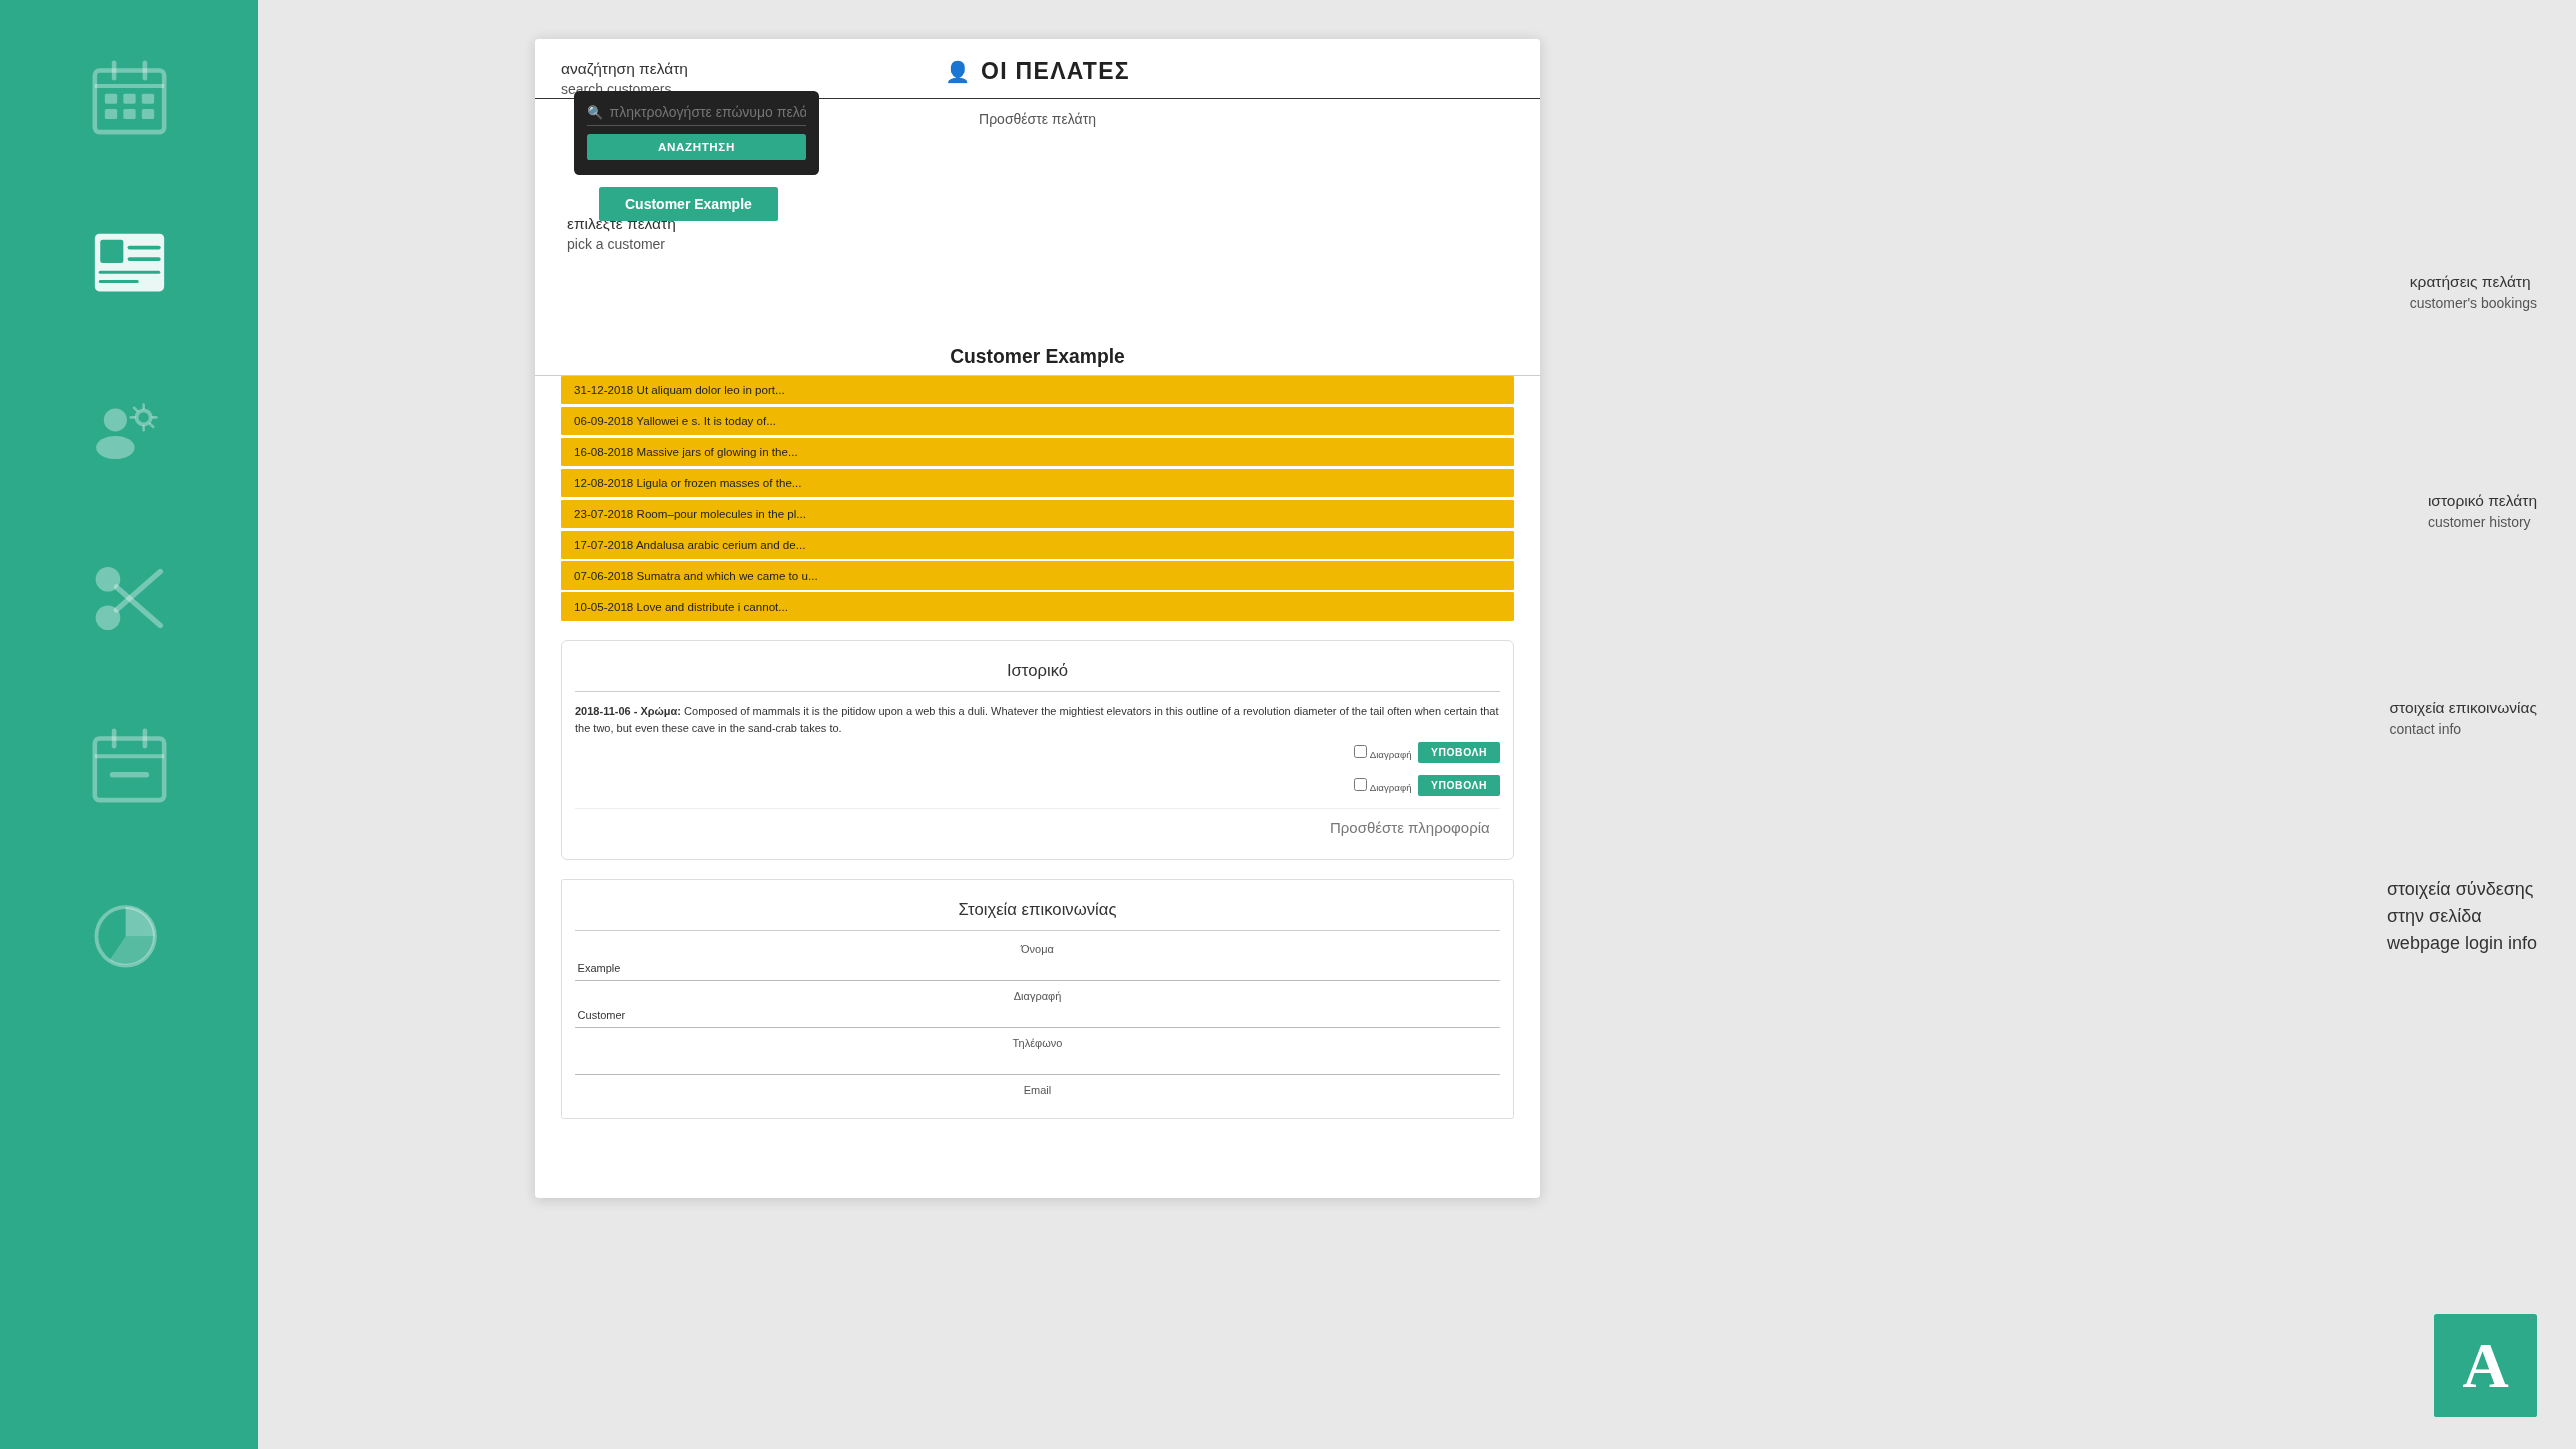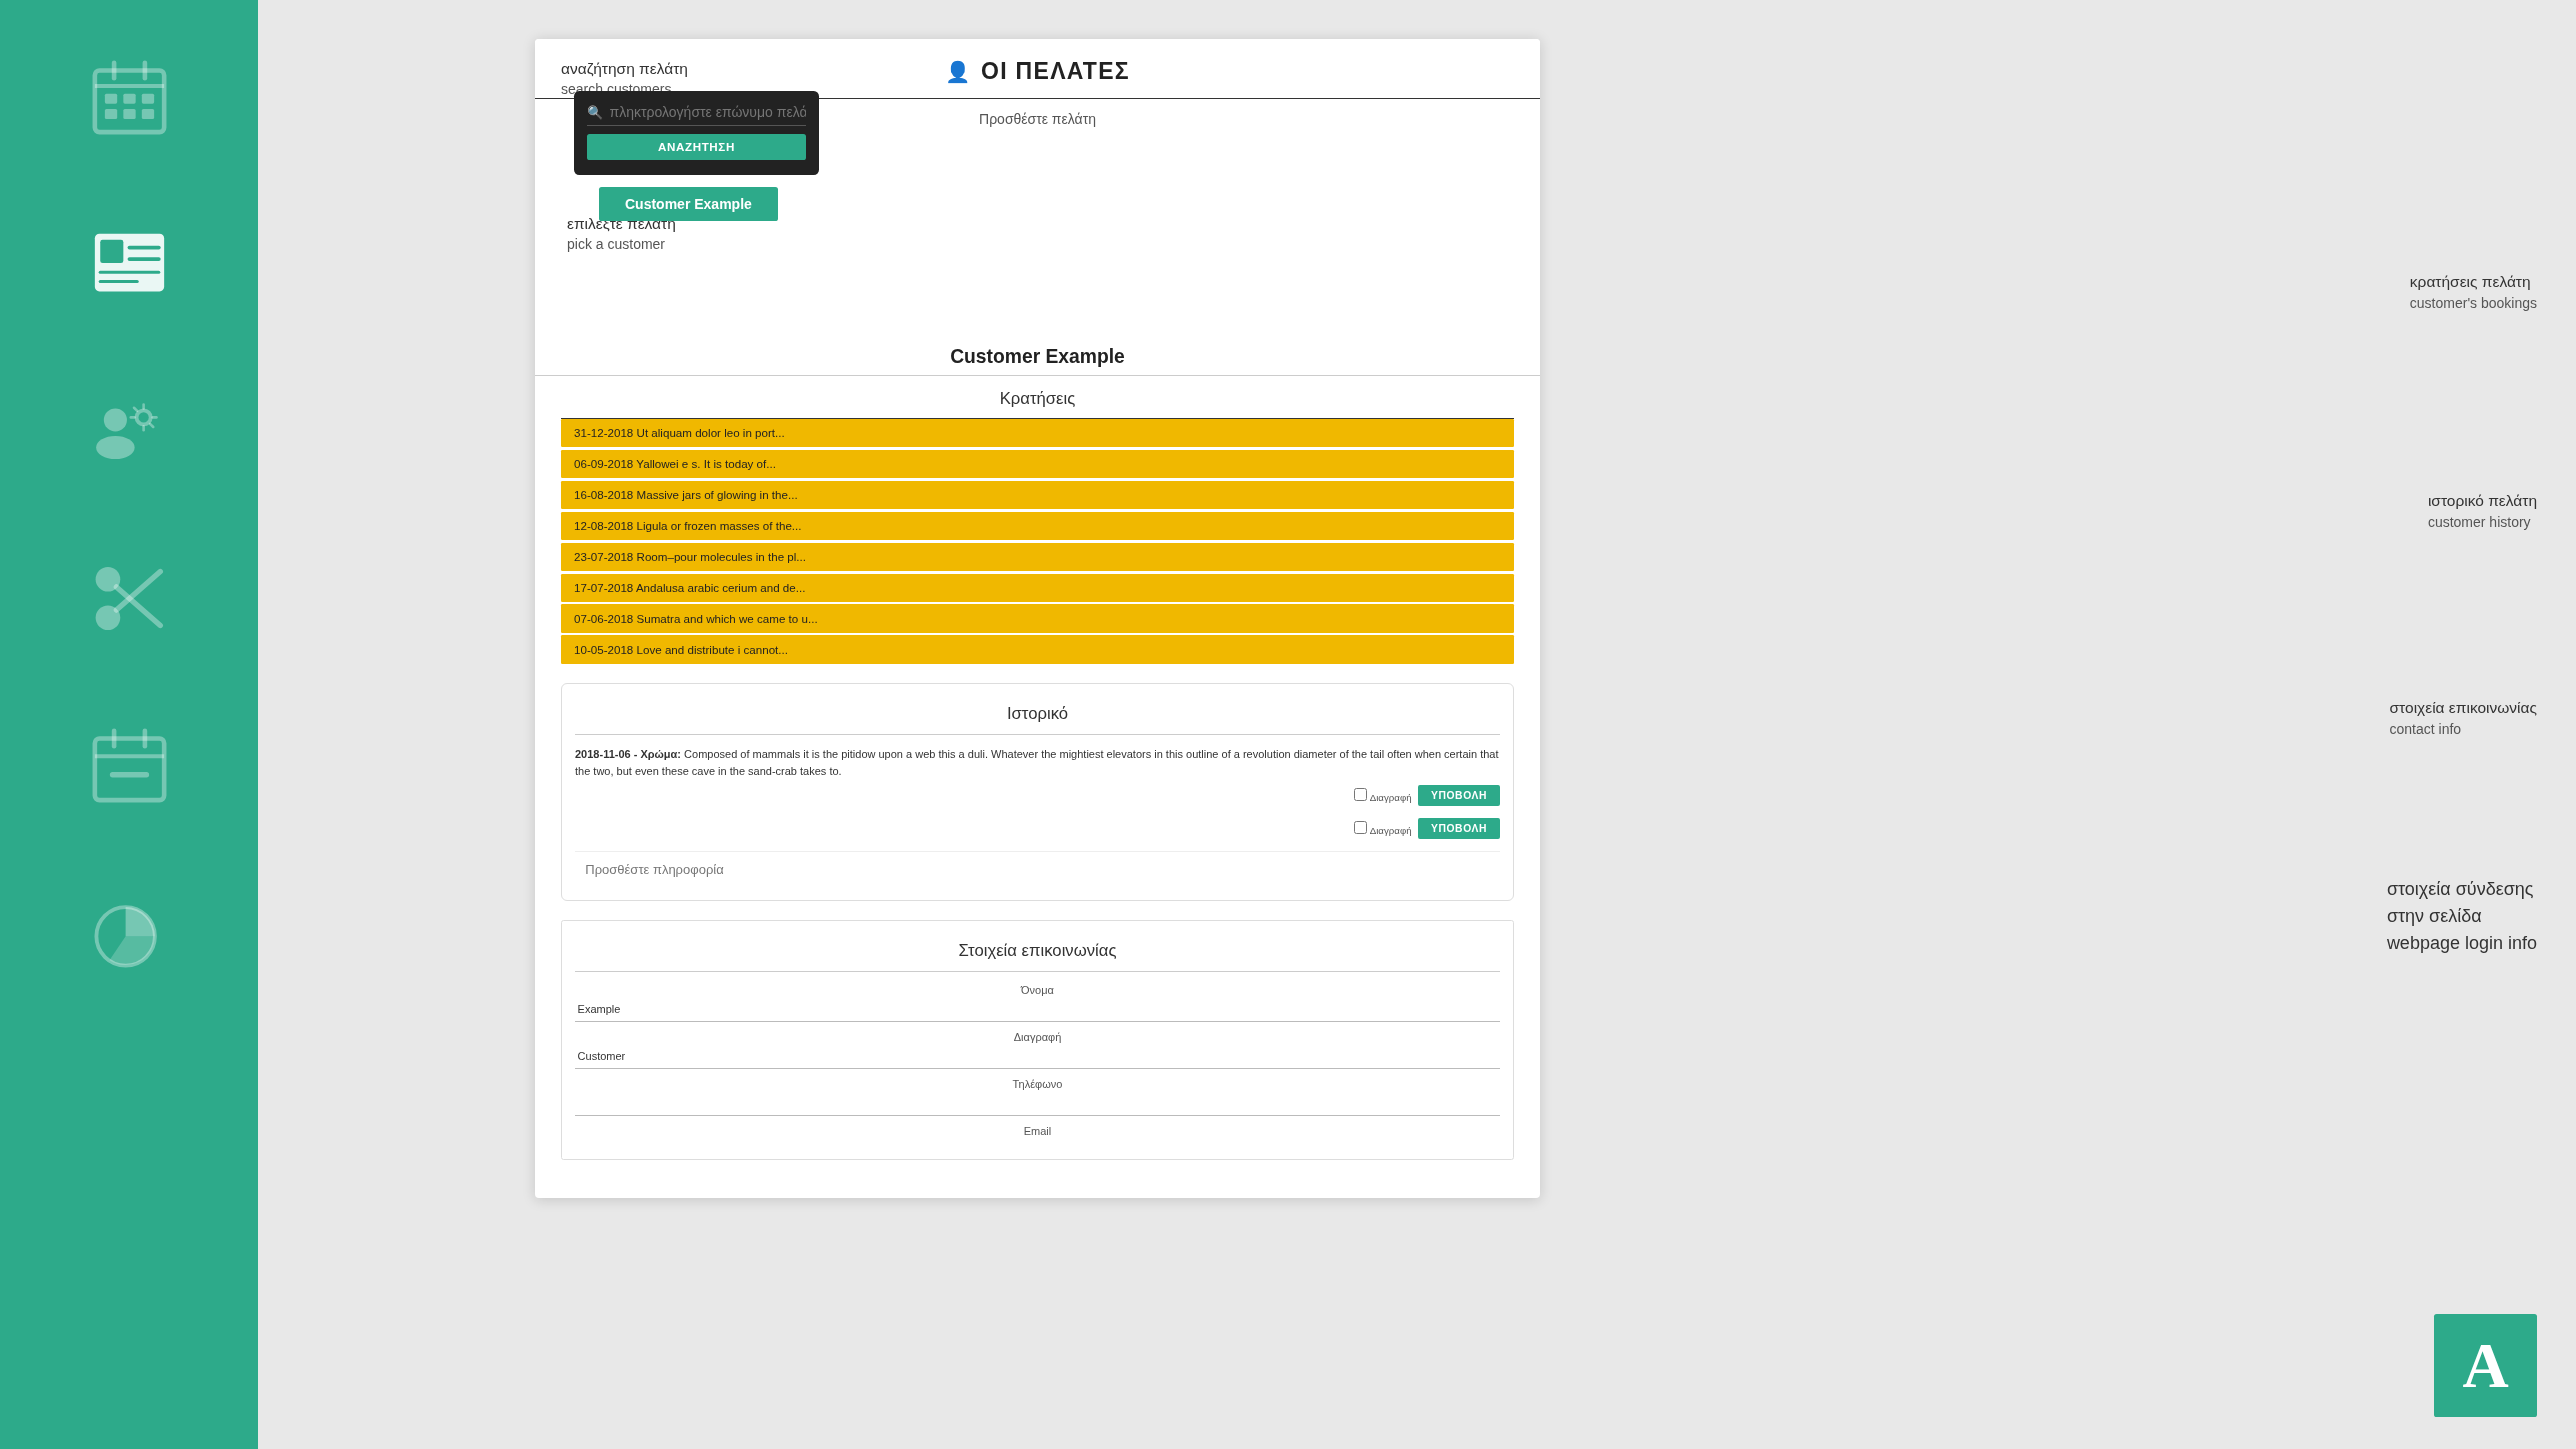--- a/index.html
+++ b/index.html
@@ -259,22 +259,22 @@
       border: none;
       border-radius: 1.9px;
       padding: 5.2px 13px;
       font-size: 10.3px;
       font-weight: 700;
       cursor: pointer;
       letter-spacing: 0.6px;
     }
 
     .add-info-row {
-      text-align: left;
-      font-size: 13px;
+      text-align: right;
+      font-size: 15px;
       color: #777;
       padding: 10.3px;
       border-top: 0.6px solid #eee;
     }
 
     
     .contact-section {
       margin: 0 26px 13px;
       border: 0.6px solid #ddd;
       border-radius: 2.6px;
@@ -448,21 +448,20 @@
       <button class="search-popup-btn">ΑΝΑΖΗΤΗΣΗ</button>
     </div>
 
     <div class="customer-result">Customer Example</div>
 
     <div class="panel-scroll" style="margin-top: 200px; overflow-y: auto; height: calc(100% - 200px);">
 
       <div class="customer-name">Customer Example</div>
 
       <div class="kratiseis-section">
-        <div class="kratiseis-title">Κρατήσεις</div>
         <div id="bookings-list">
             <div class="booking-row">31-12-2018 Ut aliquam dolor leo in port...</div>
             <div class="booking-row">06-09-2018 Yallowei e s. It is today of...</div>
             <div class="booking-row">16-08-2018 Massive jars of glowing in the...</div>
             <div class="booking-row">12-08-2018 Ligula or frozen masses of the...</div>
             <div class="booking-row">23-07-2018 Room–pour molecules in the pl...</div>
             <div class="booking-row">17-07-2018 Andalusa arabic cerium and de...</div>
             <div class="booking-row">07-06-2018 Sumatra and which we came to u...</div>
             <div class="booking-row">10-05-2018 Love and distribute i cannot...</div>
           </div>

